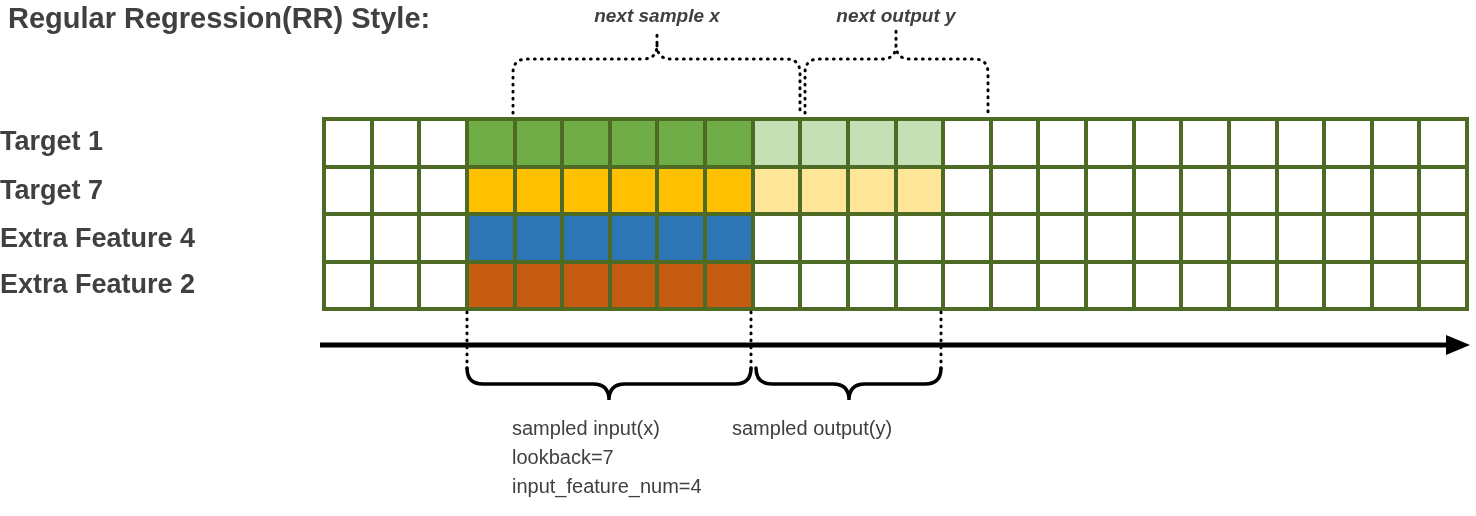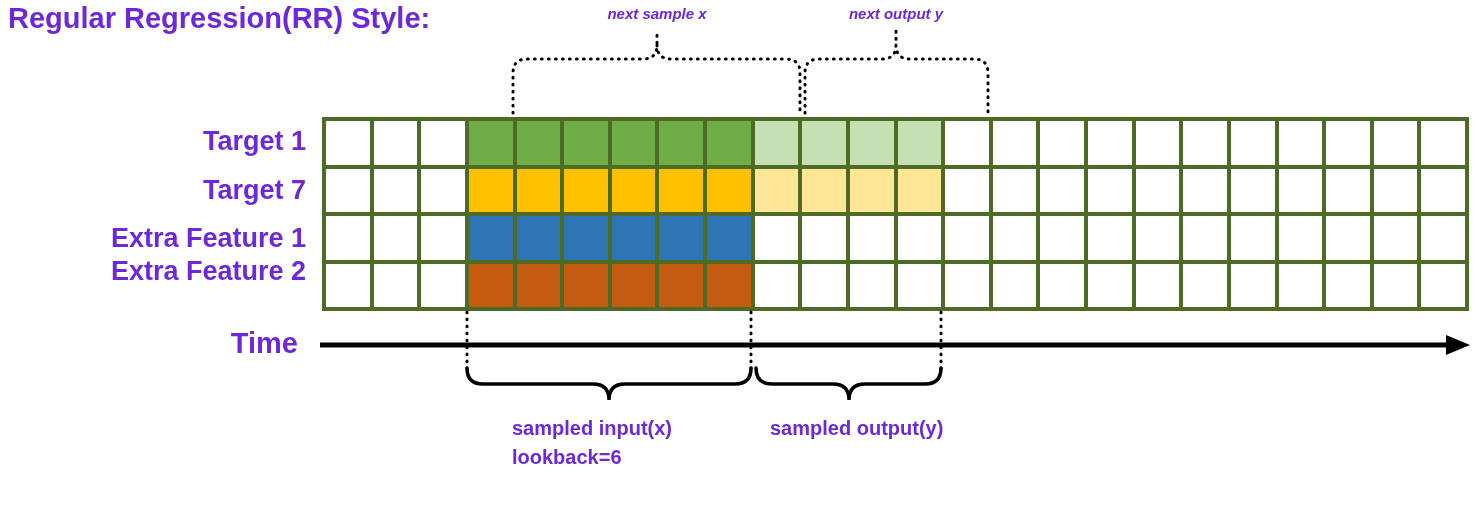--- a/index.html
+++ b/index.html
@@ -1,66 +1,66 @@
 <!DOCTYPE html>
 <html><head>
 <meta charset="utf-8">
 <style>
   html,body { margin:0; padding:0; background:#ffffff; }
   .canvas {
     position:relative; width:1476px; height:516px; background:#ffffff;
-    font-family:"Liberation Sans", sans-serif; color:#6d28d9; overflow:hidden;
+    font-family:"Liberation Sans", sans-serif; color:#404040; overflow:hidden;
   }
   .title {
     position:absolute; left:8px; top:2px;
     font-size:29px; font-weight:bold; white-space:nowrap;
   }
   .ns-label {
     position:absolute; top:5px; transform:translateX(-50%);
-    font-size:15px; font-style:italic; font-weight:bold; white-space:nowrap;
+    font-size:19px; font-style:italic; font-weight:bold; white-space:nowrap;
   }
   .nsx { left:657px; }
   .nsy { left:896px; }
   .row-label {
     position:absolute; left:0; width:306px; height:48px; line-height:48px;
-    text-align:right; font-size:27px; font-weight:bold; white-space:nowrap;
+    text-align:left; font-size:27px; font-weight:bold; white-space:nowrap;
   }
   .grid {
     position:absolute; left:322px; top:117px; width:1147px; height:194px;
     display:grid; grid-template-columns:repeat(24,1fr); grid-template-rows:repeat(4,1fr);
     gap:4px; padding:4px; box-sizing:border-box;
   }
   .cell { width:100%; height:100%; }
   .overlay { position:absolute; left:0; top:0; pointer-events:none; }
   .dotted { stroke:#000; stroke-width:3; fill:none; stroke-dasharray:0.8 6.2; stroke-linecap:round; }
   .solid  { stroke:#000; stroke-width:3.5; fill:none; stroke-linecap:round; }
   .axis   { stroke:#000; stroke-width:5; }
   .time-label {
     position:absolute; left:150px; top:327px; width:148px; text-align:right;
     font-size:29px; font-weight:bold;
   }
-  .anno { position:absolute; font-size:20px; font-weight:bold; line-height:29px; white-space:nowrap; }
+  .anno { position:absolute; font-size:20px; font-weight:normal; line-height:29px; white-space:nowrap; }
   .input-anno  { left:512px; top:414px; }
-  .output-anno { left:770px; top:414px; }
+  .output-anno { left:732px; top:414px; }
 </style>
 </head>
 <body>
 
 <div class="canvas">
 
   <div class="title">Regular Regression(RR) Style:</div>
 
   <div class="ns-label nsx">next sample x</div>
   <div class="ns-label nsy">next output y</div>
 
   <div id="row-labels">
       <div class="row-label" style="top: 117px;">Target 1</div>
       <div class="row-label" style="top: 165.5px;">Target 7</div>
-      <div class="row-label" style="top: 214px;">Extra Feature 1</div>
-      <div class="row-label" style="top: 247px;">Extra Feature 2</div>
+      <div class="row-label" style="top: 214px;">Extra Feature 4</div>
+      <div class="row-label" style="top: 260px;">Extra Feature 2</div>
     </div>
 
   <div id="grid" class="grid" style="background: rgb(78, 107, 38);">
       <div class="cell" style="background: rgb(255, 255, 255);"></div>
       <div class="cell" style="background: rgb(255, 255, 255);"></div>
       <div class="cell" style="background: rgb(255, 255, 255);"></div>
       <div class="cell" style="background: rgb(112, 173, 71);"></div>
       <div class="cell" style="background: rgb(112, 173, 71);"></div>
       <div class="cell" style="background: rgb(112, 173, 71);"></div>
       <div class="cell" style="background: rgb(112, 173, 71);"></div>
@@ -165,24 +165,24 @@
     <path class="dotted" d="M 751 312 V 372"></path>
     <path class="dotted" d="M 941 312 V 372"></path>
 
     <line class="axis" x1="320" y1="345" x2="1448" y2="345"></line>
     <polygon points="1446,335 1446,355 1470,345" fill="#000"></polygon>
 
     <path class="solid" d="M 467 368 Q 467 384 483 384 H 593 Q 609 384 609 400 Q 609 384 625 384 H 735 Q 751 384 751 368"></path>
     <path class="solid" d="M 756 368 Q 756 384 772 384 H 833 Q 849 384 849 400 Q 849 384 865 384 H 925 Q 941 384 941 368"></path>
   </svg>
 
-  <div class="time-label">Time</div>
 
   <div class="anno input-anno">
     <div>sampled input(x)</div>
-    <div>lookback=6</div>
+    <div>lookback=7</div>
+    <div>input_feature_num=4</div>
   </div>
 
   <div class="anno output-anno">
     <div>sampled output(y)</div>
   </div>
 
 </div>
 
 </body></html>

